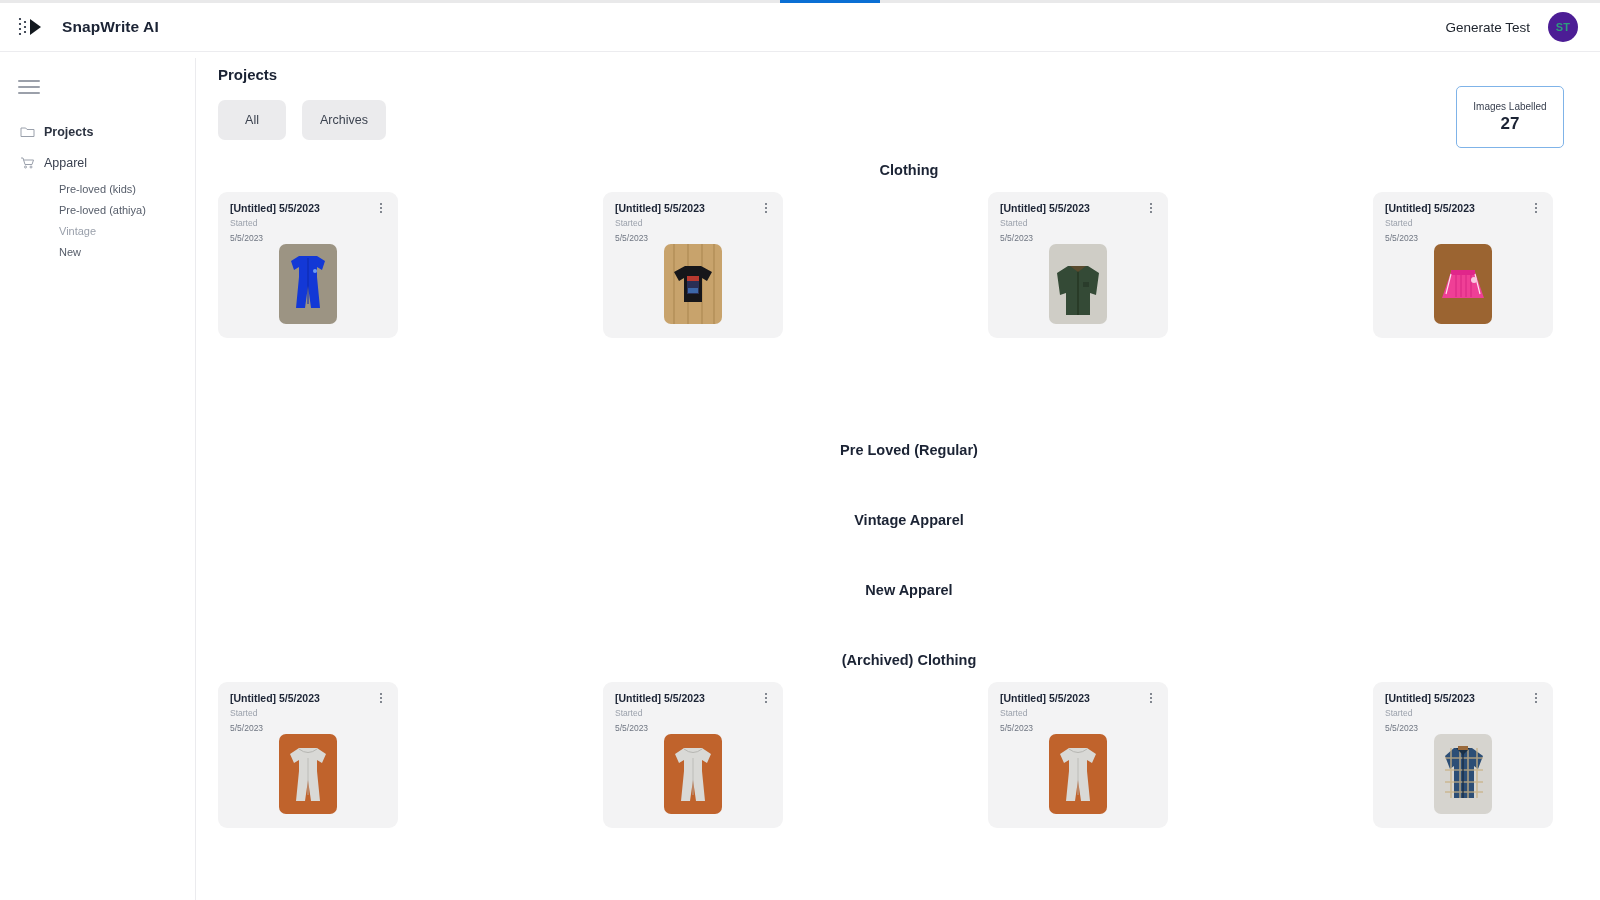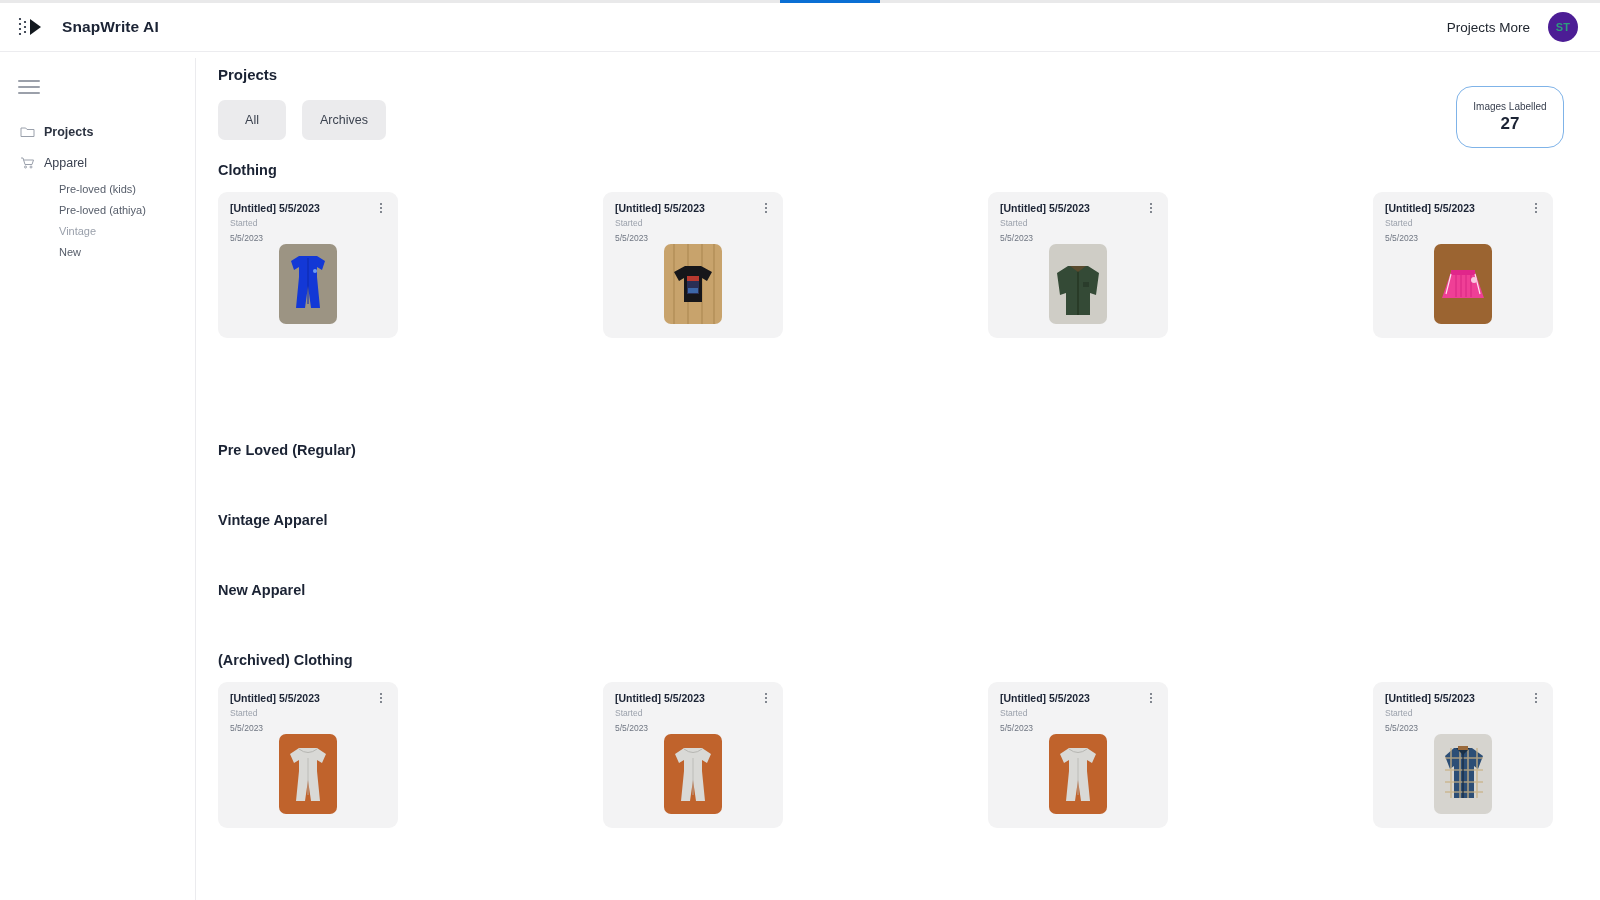--- a/index.html
+++ b/index.html
@@ -104,30 +104,30 @@
     min-width: 68px; height: 40px; border-radius: 7px;
     background: #ebebed; border: none;
     font-size: 12.5px; color: #3c4350; cursor: pointer;
     display: flex; align-items: center; justify-content: center;
     padding: 0 18px;
     font-family: "Liberation Sans", sans-serif;
   }
   #stat-card {
     position: absolute; top: 28px; right: 36px;
     width: 108px; height: 62px;
-    border: 1.5px solid #7fb3e8; border-radius: 16px;
+    border: 1.5px solid #7fb3e8; border-radius: 5px;
     background: #fff; text-align: center;
     display: flex; flex-direction: column; justify-content: center; gap: 2px;
   }
   #stat-label { font-size: 10px; color: #3a4150; }
   #stat-value { font-size: 17px; font-weight: bold; color: #1b2334; }
 
   
   #sections { position: absolute; top: 104px; left: 0; width: 1404px; }
-  .section { position: relative; }
+  .section { position: relative; text-align: center; }
   .section-title {
     font-size: 14.5px; font-weight: bold; color: #1b2334;
     padding-left: 22px;
   }
   .cards-row {
     display: flex; gap: 205px;
     padding-left: 22px; margin-top: 14px;
   }
   .card {
     width: 180px; height: 146px;
@@ -179,21 +179,21 @@
         <circle cx="4" cy="21" r="1.1" fill="#1b2334"></circle>
         <circle cx="9" cy="9" r="1.1" fill="#1b2334"></circle>
         <circle cx="9" cy="14" r="1.1" fill="#1b2334"></circle>
         <circle cx="9" cy="19" r="1.1" fill="#1b2334"></circle>
         <path d="M14 6 L25 14 L14 22 Z" fill="#13191f"></path>
       </svg>
     </span>
     <span class="brand-title">SnapWrite AI</span>
   </div>
   <div class="topbar-right">
-    <button id="generate-more">Projects More</button>
+    <button id="generate-more">Generate Test</button>
     <div id="avatar">ST</div>
   </div>
 </div>
 
 <div id="sidebar">
   <div id="hamburger">
     <i></i>
       <i></i>
       <i></i>
   </div>

